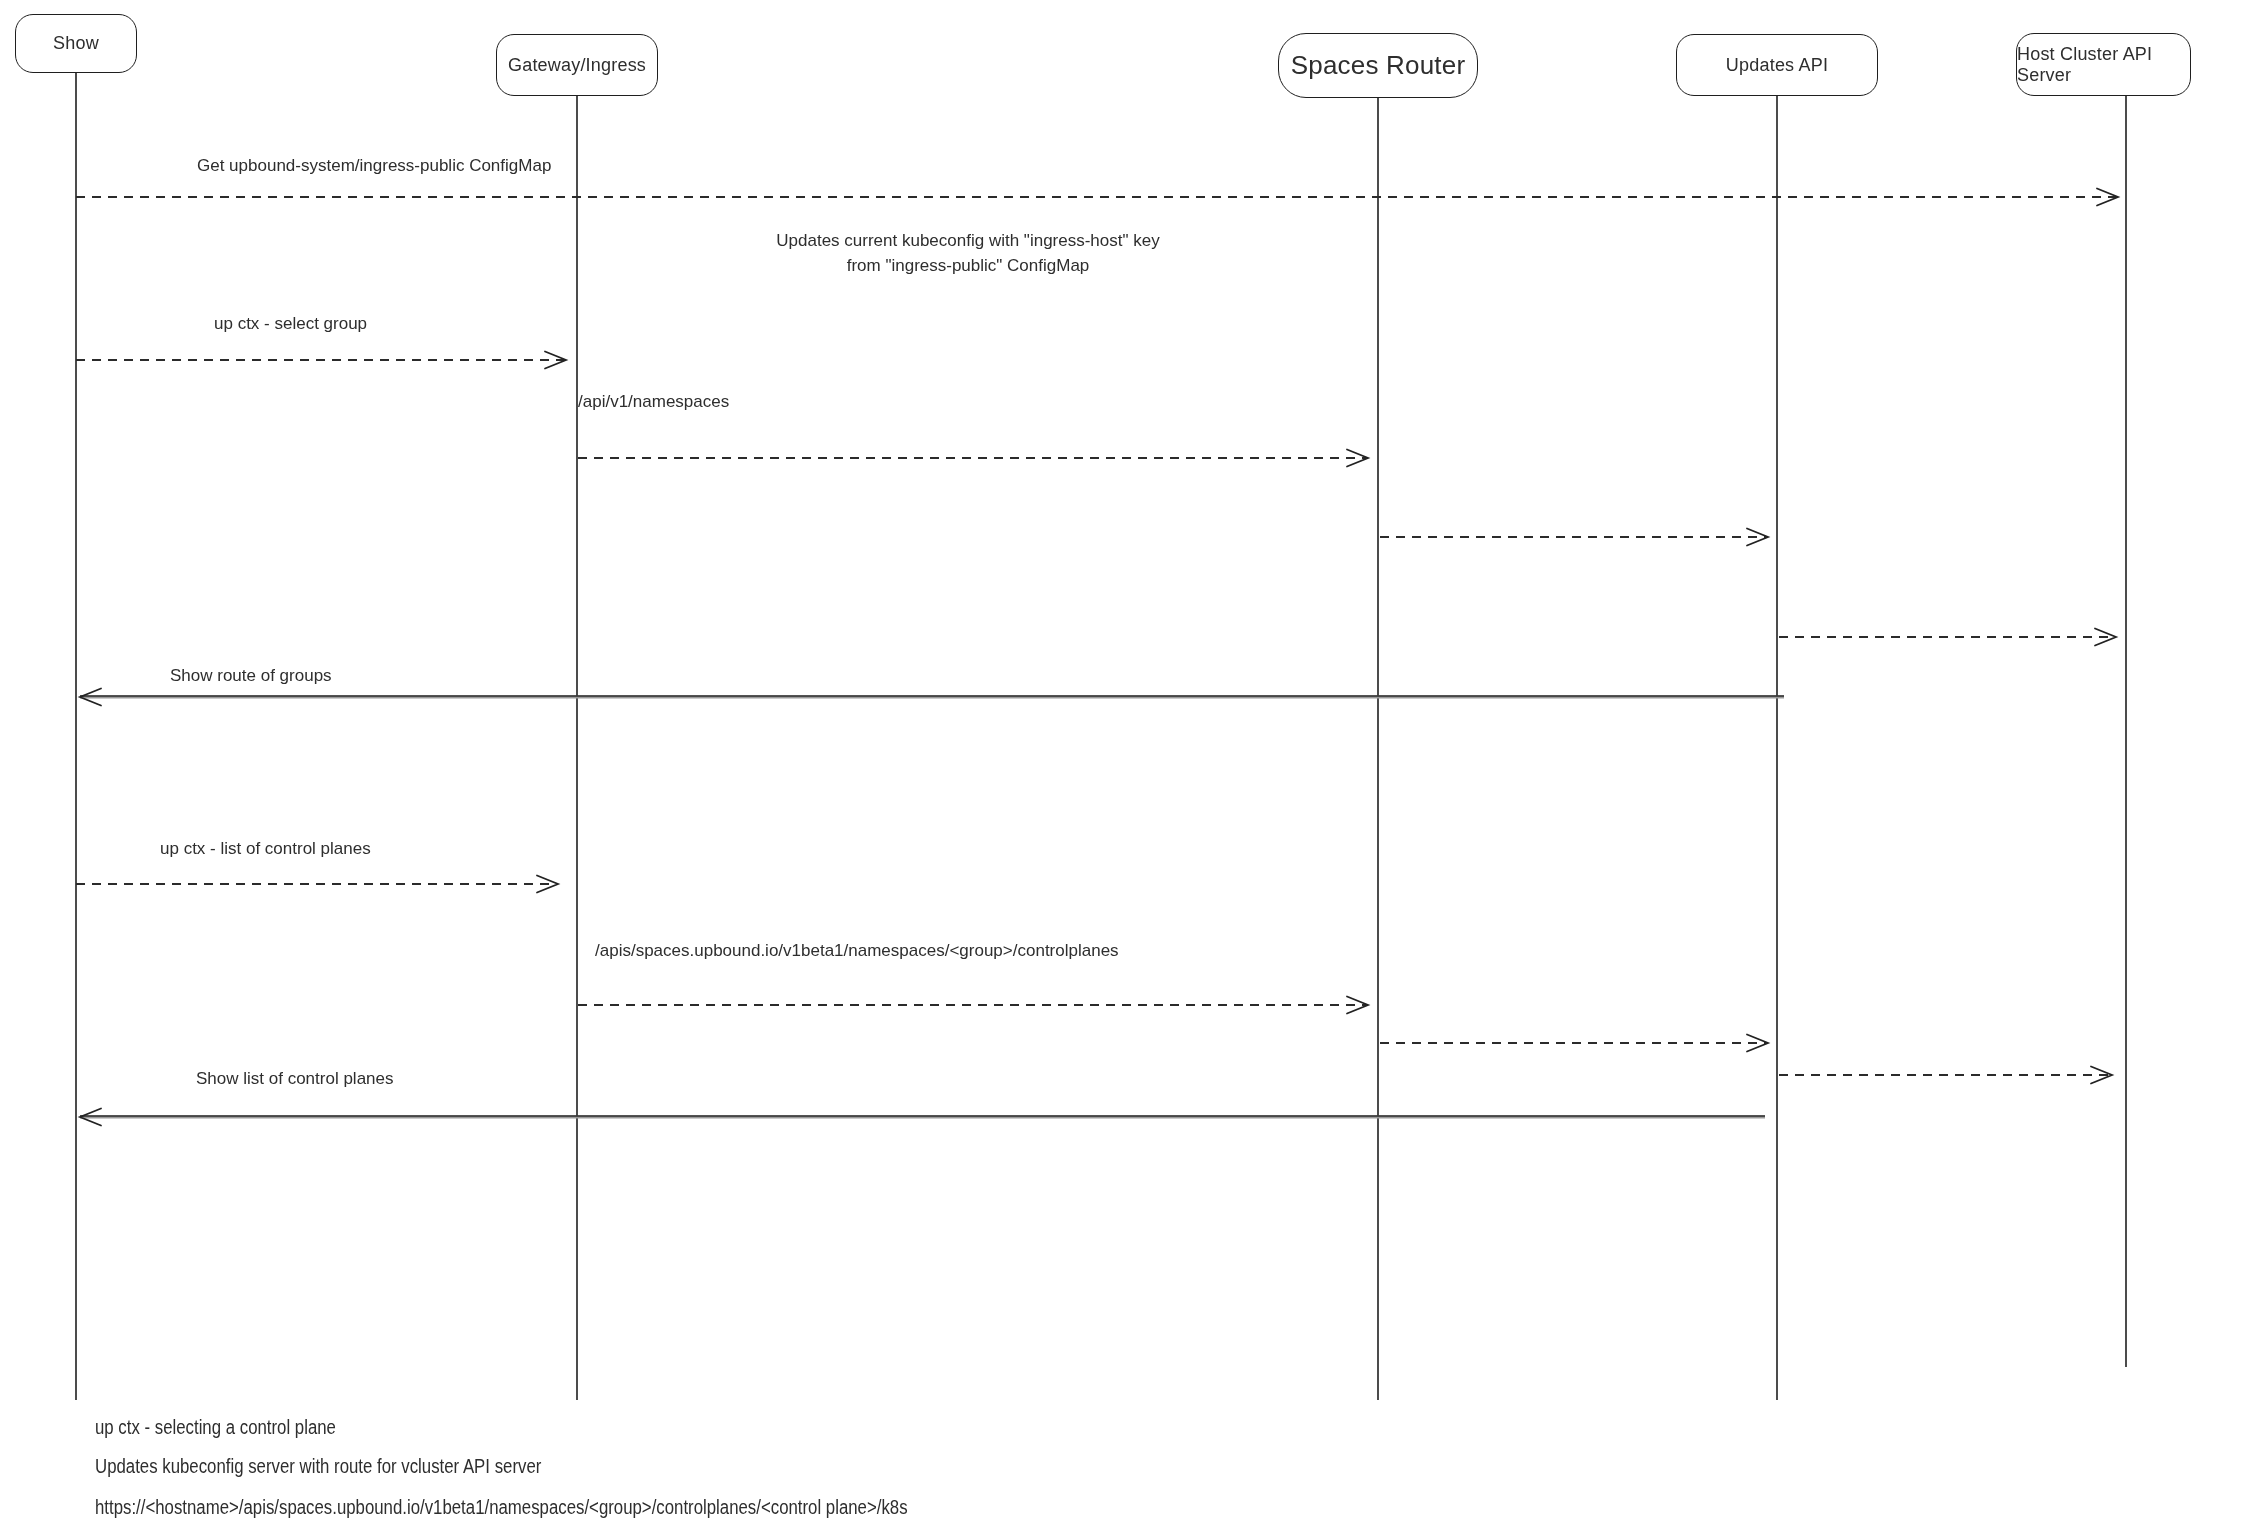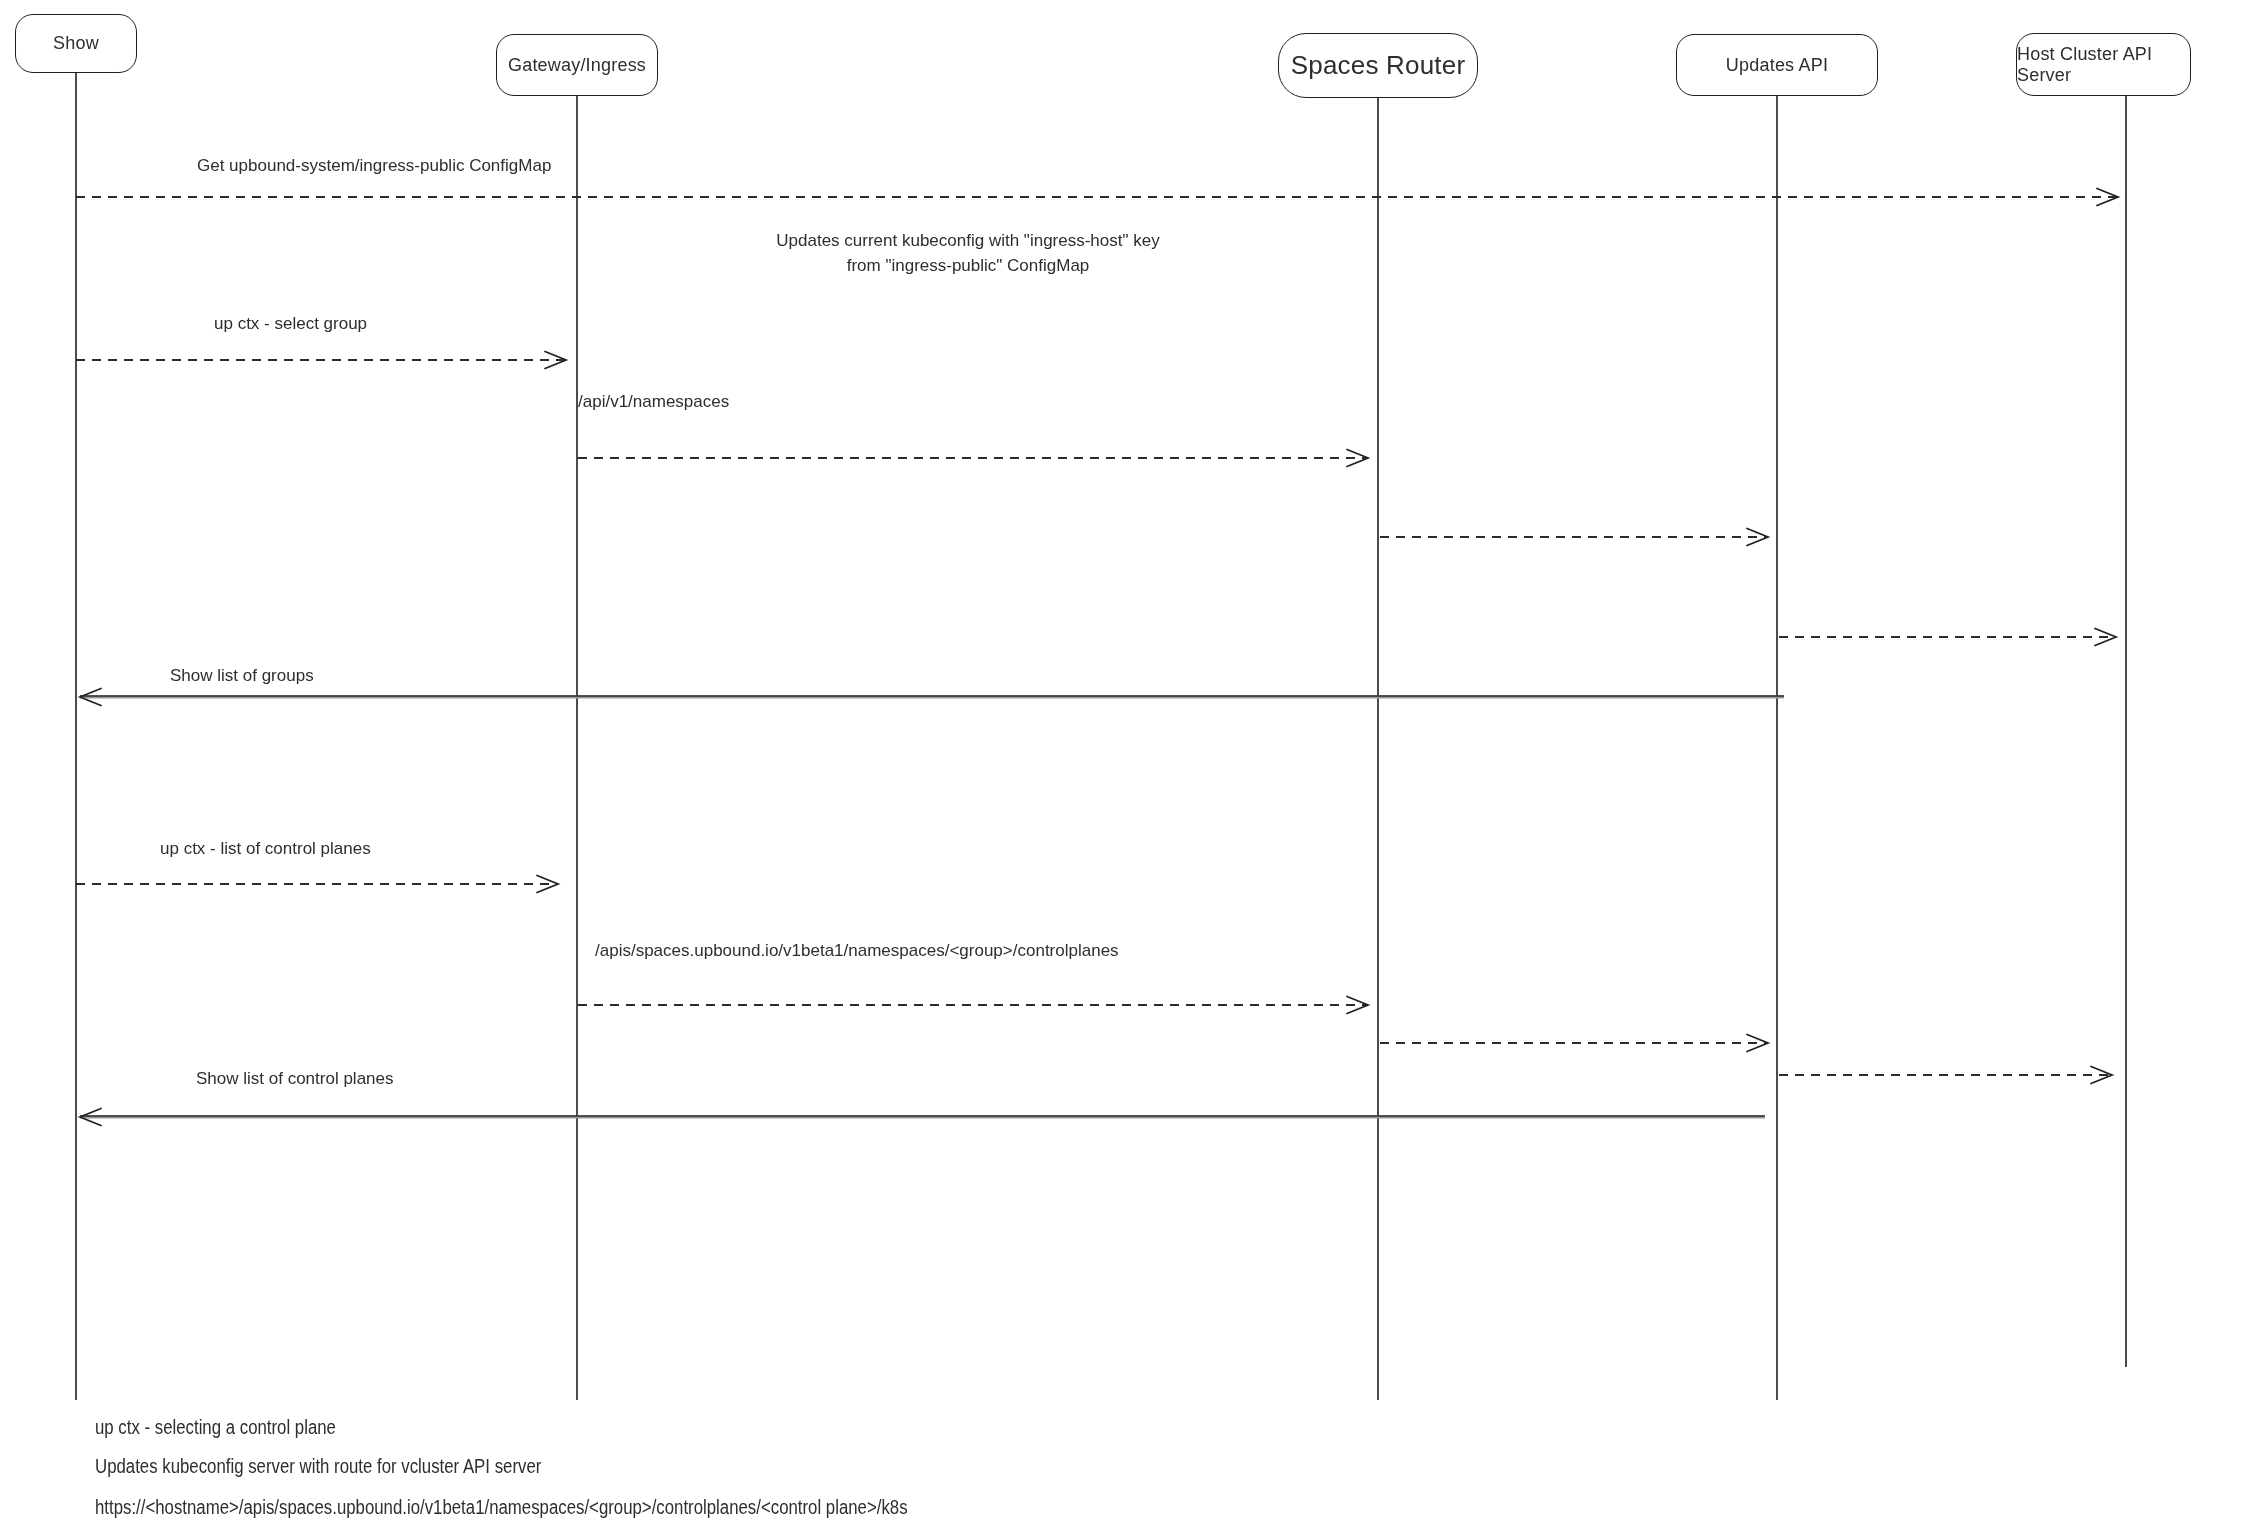--- a/index.html
+++ b/index.html
@@ -69,21 +69,21 @@
       <div class="actor" style="left: 2016px; top: 33px; width: 175px; height: 63px; font-size: 18px;">
         <span>Host Cluster API Server</span>
       </div>
     </div>
   <div id="labels-layer">
       <div class="label msg" style="left: 197px; top: 153px;">Get upbound-system/ingress-public ConfigMap</div>
       <div class="label msg center" style="left: 930px; top: 228px; margin-left: 38px;">Updates current kubeconfig with "ingress-host" key
 from "ingress-public" ConfigMap</div>
       <div class="label msg" style="left: 185px; top: 311px; margin-left: 29px;">up ctx - select group</div>
       <div class="label msg" style="left: 578px; top: 389px; text-align: center;">/api/v1/namespaces</div>
-      <div class="label msg" style="left: 170px; top: 663px;">Show list of groups</div>
+      <div class="label msg" style="left: 170px; top: 663px;">Show route of groups</div>
       <div class="label msg" style="left: 160px; top: 836px;">up ctx - list of control planes</div>
       <div class="label msg" style="left: 595px; top: 938px;">/apis/spaces.upbound.io/v1beta1/namespaces/&lt;group&gt;/controlplanes</div>
       <div class="label msg" style="left: 196px; top: 1066px;">Show list of control planes</div>
       <div class="label footer" style="left: 95px; top: 1416px;">up ctx - selecting a control plane</div>
       <div class="label footer" style="left: 95px; top: 1455px;">Updates kubeconfig server with route for vcluster API server</div>
       <div class="label footer" style="left: 95px; top: 1496px;">https://&lt;hostname&gt;/apis/spaces.upbound.io/v1beta1/namespaces/&lt;group&gt;/controlplanes/&lt;control plane&gt;/k8s</div>
     </div>
 </div>
 
 </body></html>

